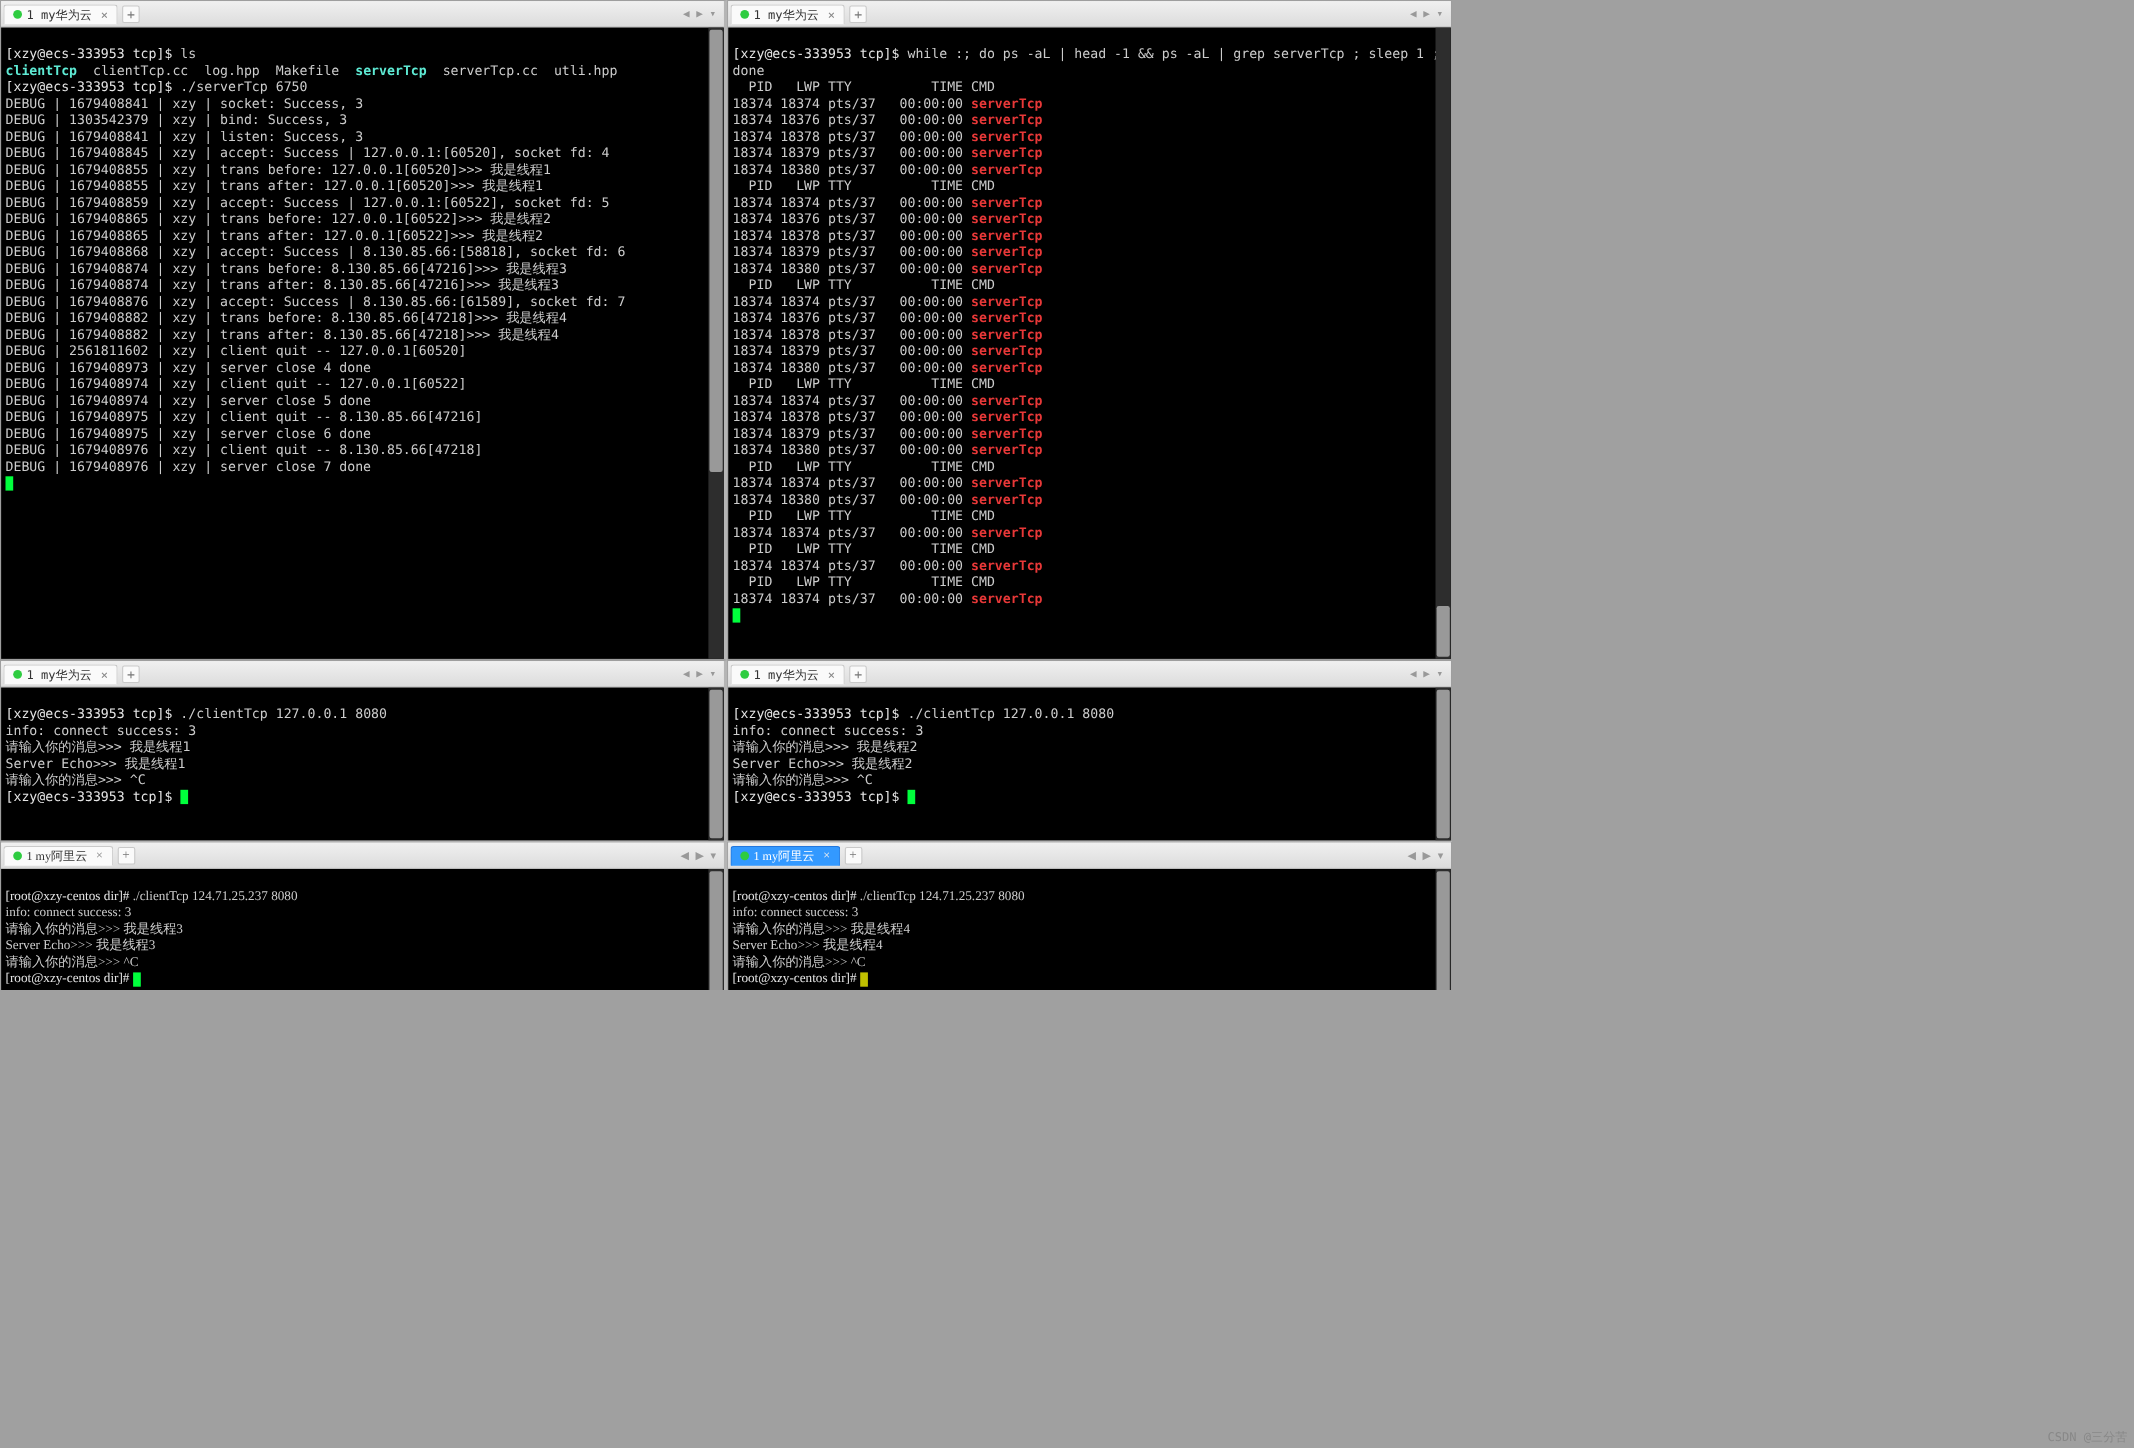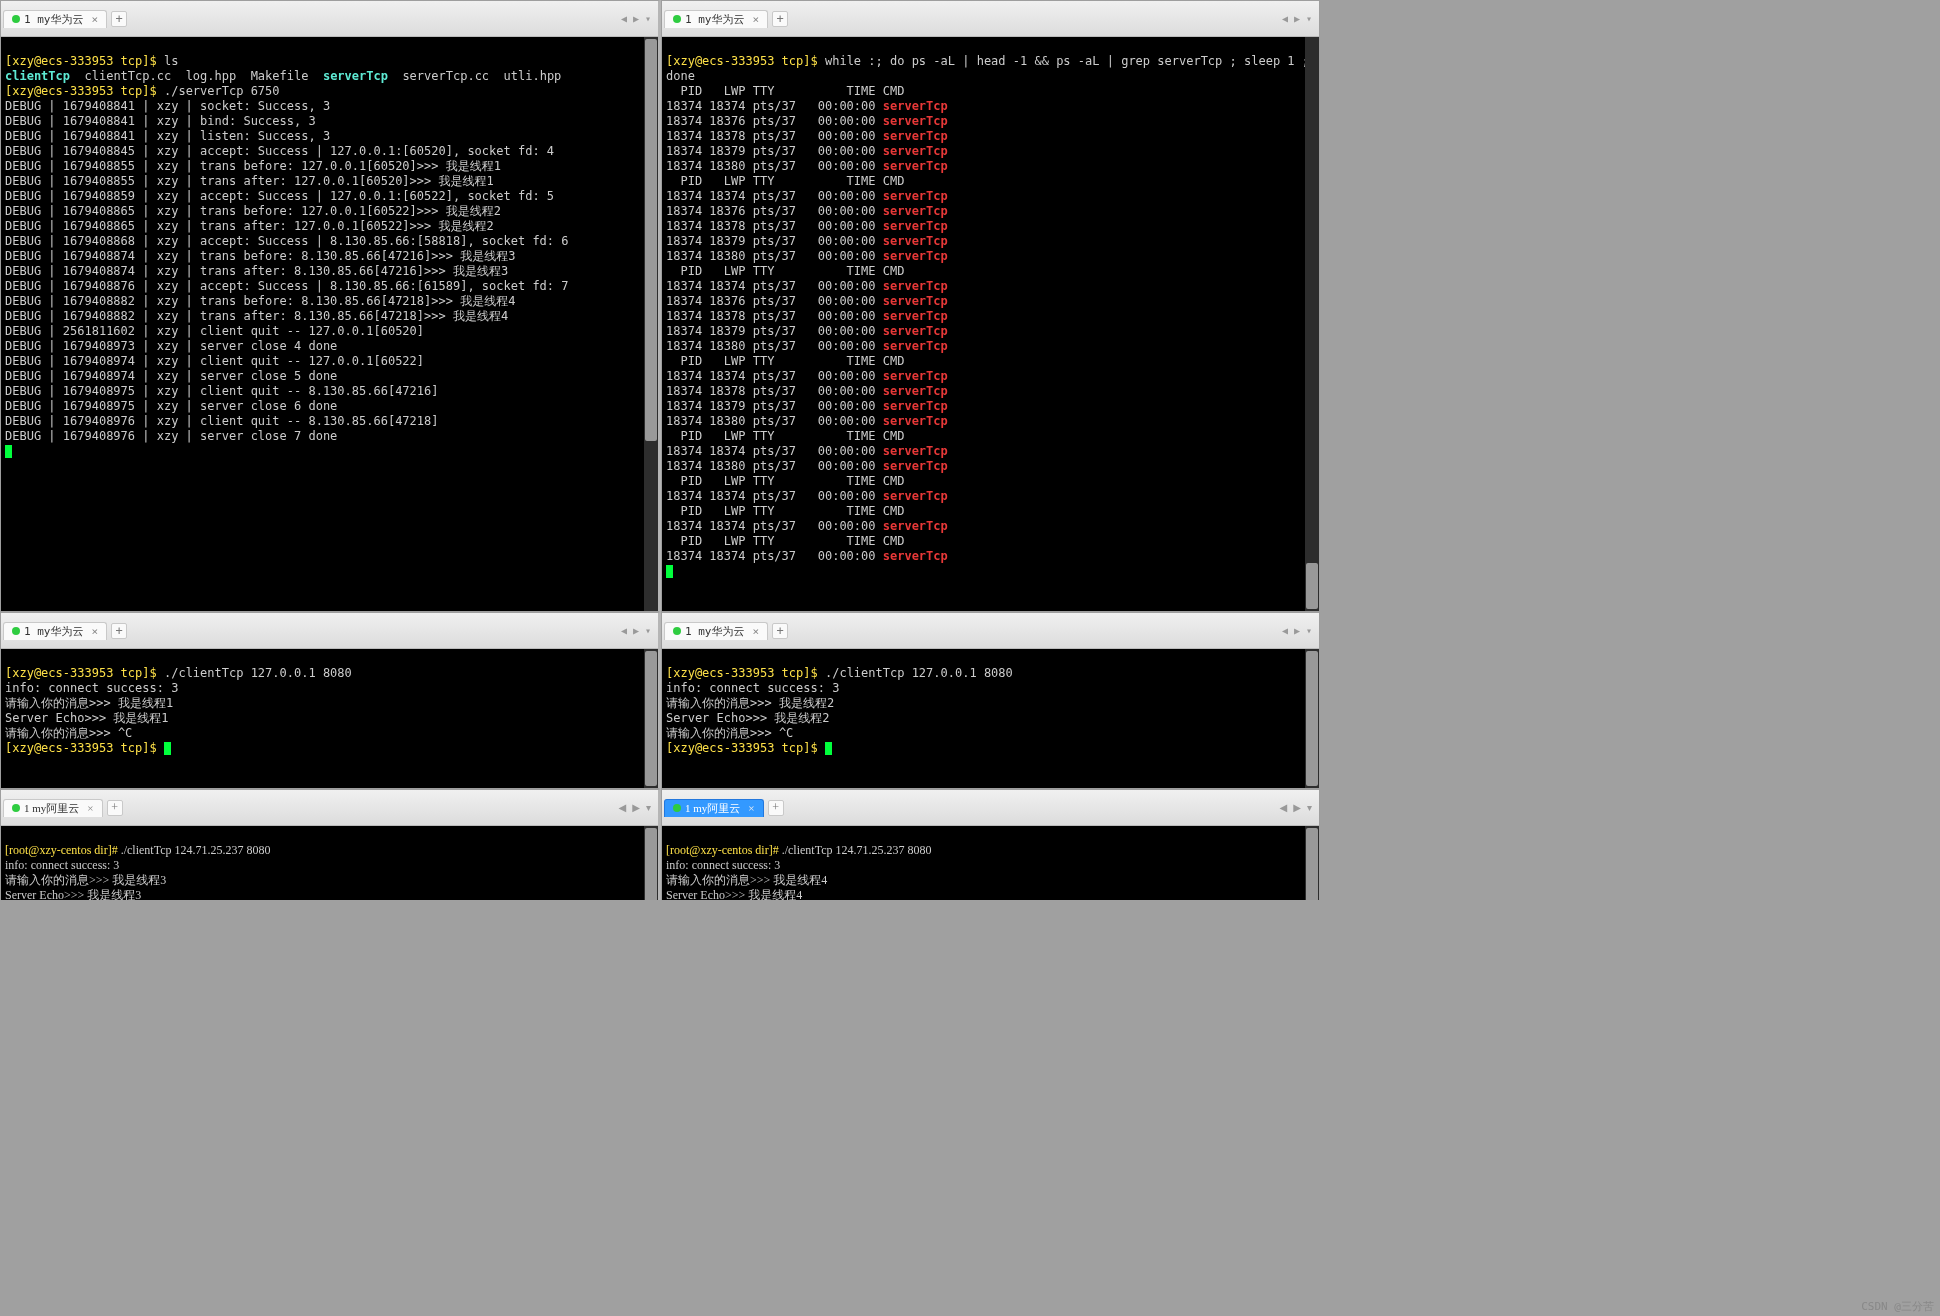--- a/index.html
+++ b/index.html
@@ -3,33 +3,33 @@
 <meta charset="utf-8">
 <style>
   * { margin: 0; padding: 0; box-sizing: border-box; }
   body { background: #a0a0a0; font-family: "Consolas", "Monaco", monospace; font-size: 12px; width: 1320px; height: 900px; overflow: hidden; display: flex; flex-direction: column; }
   .row { display: flex; }
   .row1 { flex: 0 0 580px; }
   .row2 { flex: 0 0 160px; }
   .row3 { flex: 0 0 160px; font-family: Liberation Serif, serif; }
   .pane { border: 1px solid #9e9e9e; display: flex; flex-direction: column; background: #dfdfdf; flex: 1 1 0; min-width: 0;}
   .pane-left { border-right: 3px solid #b5b5b5; }
-  .tabbar { height: 36px; background: linear-gradient(#f0f0f0, #dcdcdc); border-bottom: 1px solid #bbb; display: flex; align-items: center; padding: 0 2px; }
+  .tabbar { height: 24px; background: linear-gradient(#f0f0f0, #dcdcdc); border-bottom: 1px solid #bbb; display: flex; align-items: center; padding: 0 2px; }
   .tab { display: inline-flex; align-items: center; gap:4px; height: 18px; padding: 0 8px; background: #fafafa; border: 1px solid #c9c9c9; border-bottom: none; border-radius: 3px 3px 0 0; font-size: 11px; color:#333; }
   .tab.active { background: #3399ff; color:#fff; border-color:#2277dd;}
   .dot-green { width:8px; height:8px; border-radius:50%; background:#2ecc40; display:inline-block;}
   .tab-close { color:#888; margin-left:4px; font-size:11px; cursor:pointer;}
   .tab.active .tab-close { color:#eee; }
   .addtab { width:16px;height:16px; margin-left:4px; border:1px solid #c9c9c9; background:#fafafa; display:flex;align-items:center;justify-content:center; font-size:12px; color:#777; border-radius:2px;}
   .tab-nav { margin-left:auto; display:flex; gap:2px; padding-right:3px;}
   .tab-nav span { color:#999; font-size:10px; padding:0 2px; cursor:pointer;}
   .term { flex:1; background:#000; color:#ccc; font-size:12px; line-height:15px; padding:2px 4px; overflow:hidden; white-space: pre; position:relative;}
   .green { color:#5eead4; font-weight:bold; }
   .red { color:#e83838; font-weight:bold;}
-  .prompt{ color:#fde047;}
+  .prompt{ color:#e5e5e5;}
   .cursor{ display:inline-block; width:7px; height:13px; background:#00ff3c; vertical-align:middle;}
   .cursor-yellow{ display:inline-block; width:7px; height:13px; background:#c0c000; vertical-align:middle;}
   .scrollbar{ position:absolute; right:0; top:0; bottom:0; width:14px; background:#2d2d2d; }
   .scroll-thumb{ position:absolute; left:1px; right:1px; background:#999; border-radius:2px;}
   .watermark { position:fixed; bottom:2px; right:6px; font-size:11px; color:#888;text-align:right;}
 </style>
 </head>
 <body>
 
 <div class="row row1">
@@ -45,21 +45,21 @@
           <span>◀</span>
           <span>▶</span>
           <span>▾</span>
         </div>
     </div>
     <div class="term">
 <span class="prompt">[xzy@ecs-333953 tcp]$ </span><span>ls</span>
 <span class="green">clientTcp</span><span>  clientTcp.cc  log.hpp  Makefile  </span><span class="green">serverTcp</span><span>  serverTcp.cc  utli.hpp</span>
 <span class="prompt">[xzy@ecs-333953 tcp]$ </span><span>./serverTcp 6750</span>
 <span>DEBUG | 1679408841 | xzy | socket: Success, 3</span>
-<span>DEBUG | 1679408841 | xzy | bind: Success, 3</span>
+<span>DEBUG | 1303542379 | xzy | bind: Success, 3</span>
 <span>DEBUG | 1679408841 | xzy | listen: Success, 3</span>
 <span>DEBUG | 1679408845 | xzy | accept: Success | 127.0.0.1:[60520], socket fd: 4</span>
 <span>DEBUG | 1679408855 | xzy | trans before: 127.0.0.1[60520]&gt;&gt;&gt; 我是线程1</span>
 <span>DEBUG | 1679408855 | xzy | trans after: 127.0.0.1[60520]&gt;&gt;&gt; 我是线程1</span>
 <span>DEBUG | 1679408859 | xzy | accept: Success | 127.0.0.1:[60522], socket fd: 5</span>
 <span>DEBUG | 1679408865 | xzy | trans before: 127.0.0.1[60522]&gt;&gt;&gt; 我是线程2</span>
 <span>DEBUG | 1679408865 | xzy | trans after: 127.0.0.1[60522]&gt;&gt;&gt; 我是线程2</span>
 <span>DEBUG | 1679408868 | xzy | accept: Success | 8.130.85.66:[58818], socket fd: 6</span>
 <span>DEBUG | 1679408874 | xzy | trans before: 8.130.85.66[47216]&gt;&gt;&gt; 我是线程3</span>
 <span>DEBUG | 1679408874 | xzy | trans after: 8.130.85.66[47216]&gt;&gt;&gt; 我是线程3</span>

